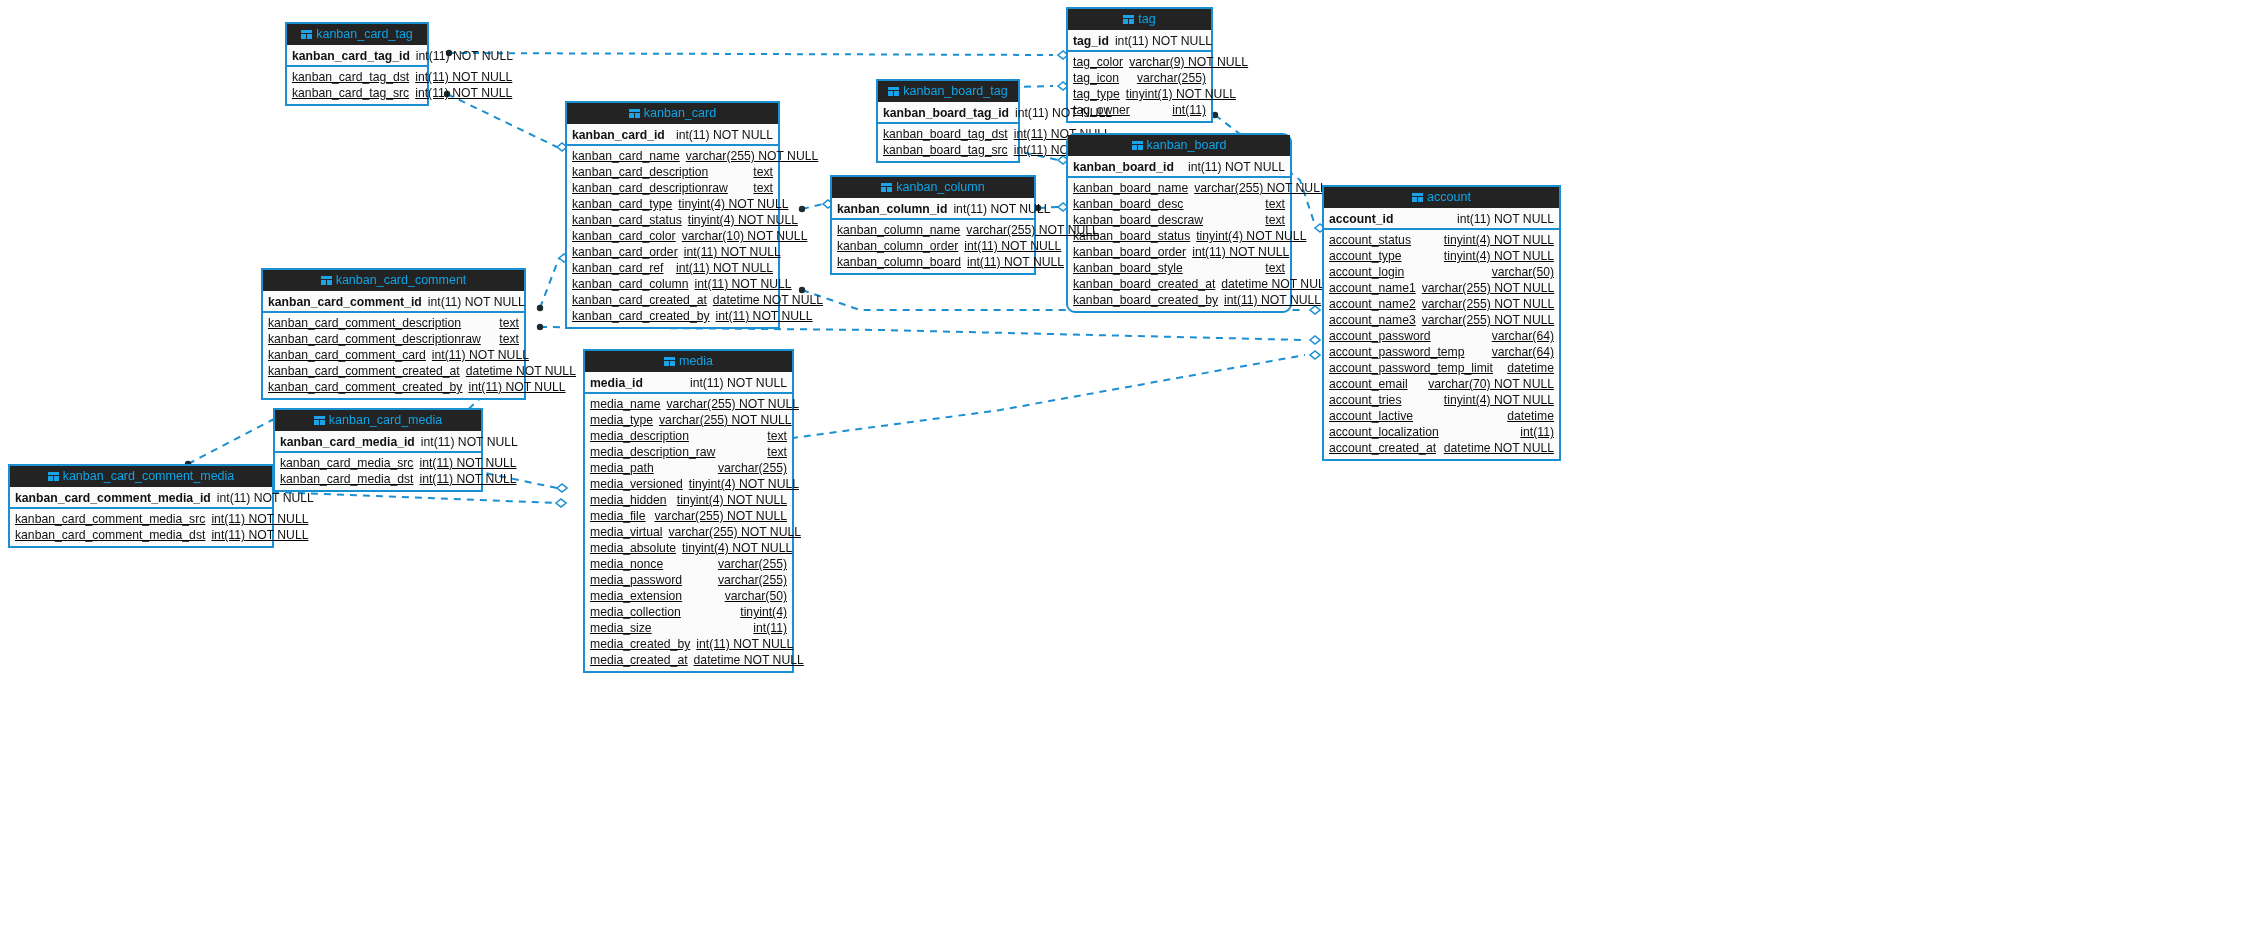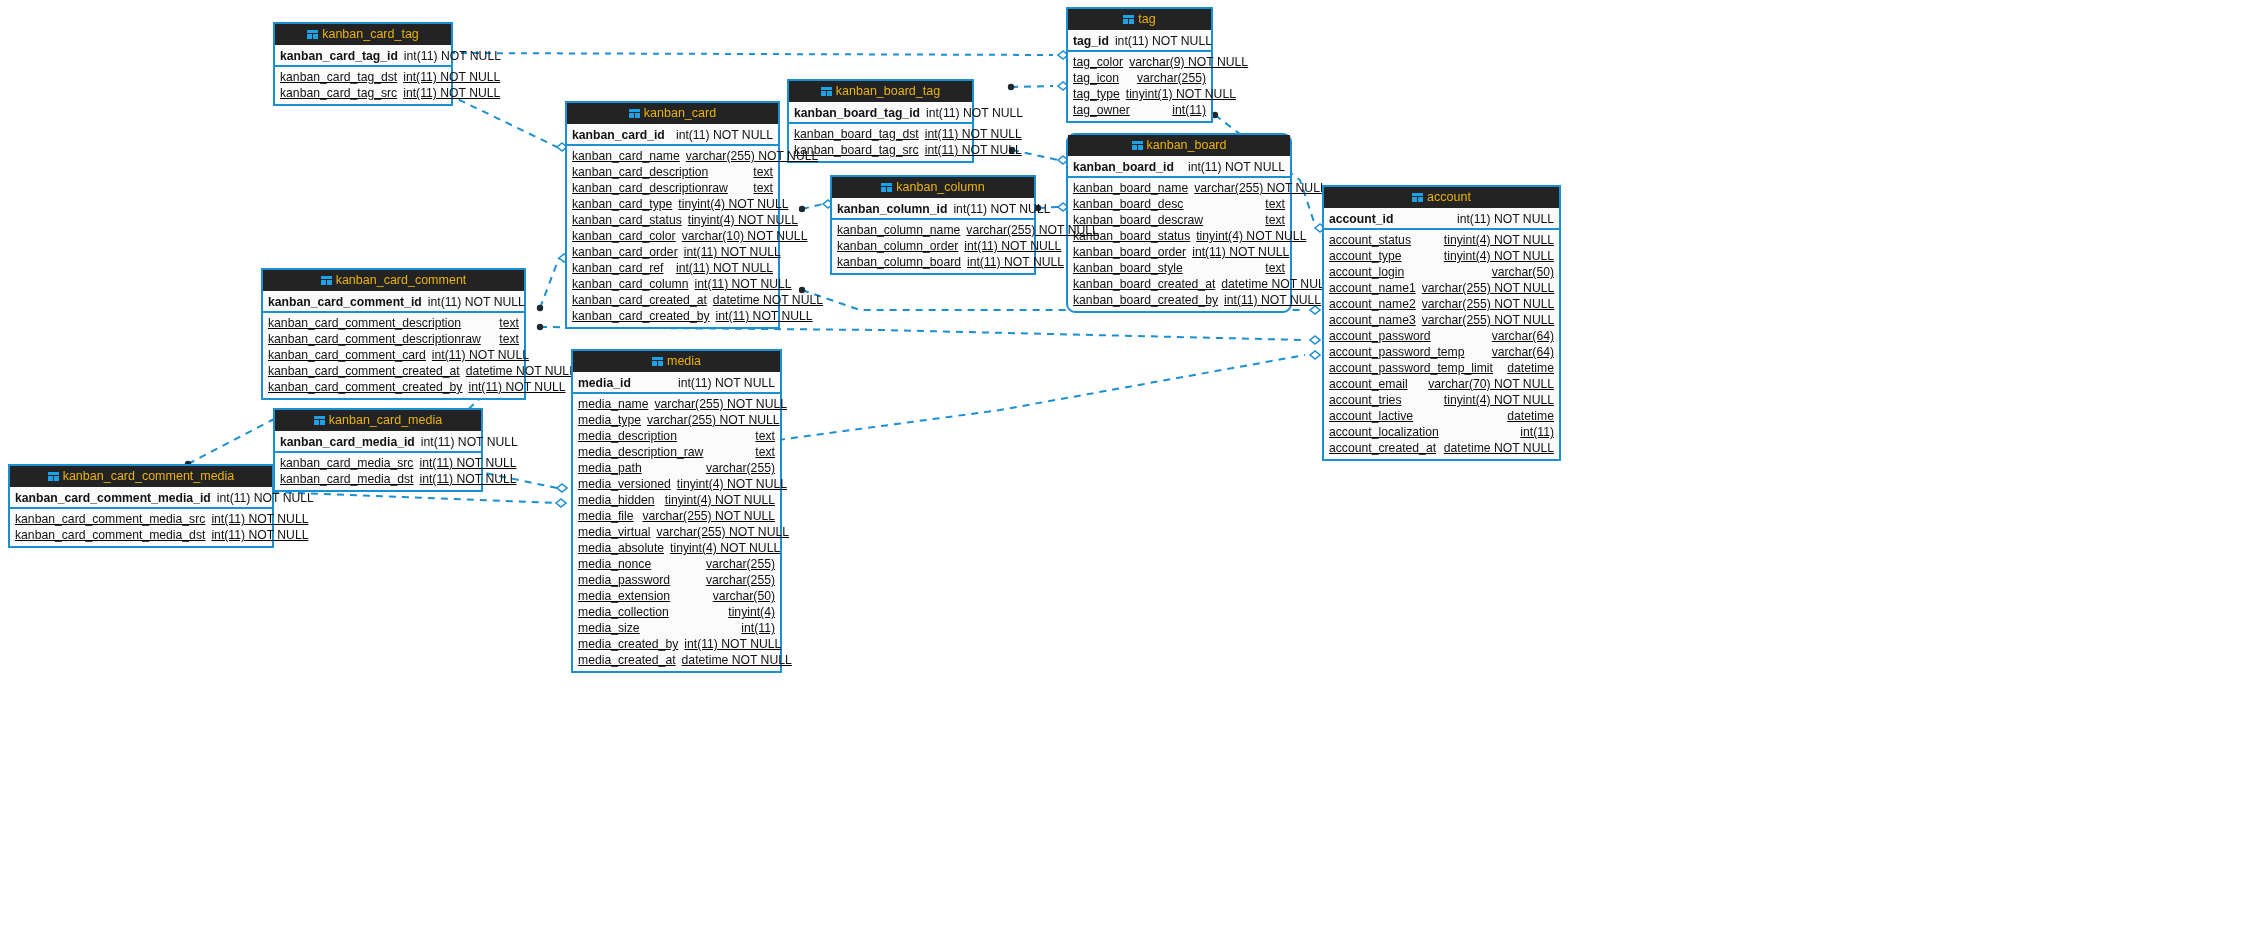--- a/index.html
+++ b/index.html
@@ -23,21 +23,21 @@
     pointer-events: none;
   }
   .entity {
     position: absolute;
     border: 2px solid #1a8fd1;
     background: #fbfbfb;
     box-shadow: 0 0 0 0 rgba(0,0,0,0);
   }
   .ent-header {
     background: #232323;
-    color: #eab308;
+    color: #0ea5e9;
     height: 21px;
     line-height: 21px;
     text-align: center;
     font-size: 12.5px;
     white-space: nowrap;
     padding: 0 6px;
     overflow: hidden;
   }
   .ent-header .tbl-icon {
     display: inline-block;
@@ -150,21 +150,21 @@
       <polygon points="1310,355 1315,351 1320,355 1315,359"></polygon>
       <polygon points="1315,228 1320,224 1325,228 1320,232"></polygon>
     </g>
 
     <g stroke="#1a8fd1" stroke-width="1.4" fill="#ffffff">
       <rect x="583" y="310" width="7" height="7"></rect>
     </g>
   </svg>
 
   <div id="entity-layer">
-      <div class="entity" style="left: 273px; top: 22px; width: 180px;">
+      <div class="entity" style="left: 285px; top: 22px; width: 144px;">
         <div class="ent-header"><span class="tbl-icon"><i class="r1"></i><i class="r2a"></i><i class="r2b"></i></span><span>kanban_card_tag</span></div>
         <div class="pk-row">
           <div class="frow">
             <span class="fname">kanban_card_tag_id</span>
             <span class="spacer"></span>
             <span class="ftype">int(11) NOT NULL</span>
           </div>
         </div>
         <div class="body-rows">
           <div class="frow">
@@ -204,21 +204,21 @@
             <span class="spacer"></span>
             <span class="ftype">tinyint(1) NOT NULL</span>
           </div>
           <div class="frow">
             <span class="fname">tag_owner</span>
             <span class="spacer"></span>
             <span class="ftype">int(11)</span>
           </div>
         </div>
       </div>
-      <div class="entity" style="left: 787px; top: 79px; width: 187px;">
+      <div class="entity" style="left: 876px; top: 79px; width: 144px;">
         <div class="ent-header"><span class="tbl-icon"><i class="r1"></i><i class="r2a"></i><i class="r2b"></i></span><span>kanban_board_tag</span></div>
         <div class="pk-row">
           <div class="frow">
             <span class="fname">kanban_board_tag_id</span>
             <span class="spacer"></span>
             <span class="ftype">int(11) NOT NULL</span>
           </div>
         </div>
         <div class="body-rows">
           <div class="frow">
@@ -491,21 +491,21 @@
             <span class="spacer"></span>
             <span class="ftype">datetime NOT NULL</span>
           </div>
           <div class="frow">
             <span class="fname">kanban_card_comment_created_by</span>
             <span class="spacer"></span>
             <span class="ftype">int(11) NOT NULL</span>
           </div>
         </div>
       </div>
-      <div class="entity" style="left: 571px; top: 349px; width: 211px;">
+      <div class="entity" style="left: 583px; top: 349px; width: 211px;">
         <div class="ent-header"><span class="tbl-icon"><i class="r1"></i><i class="r2a"></i><i class="r2b"></i></span><span>media</span></div>
         <div class="pk-row">
           <div class="frow">
             <span class="fname">media_id</span>
             <span class="spacer"></span>
             <span class="ftype">int(11) NOT NULL</span>
           </div>
         </div>
         <div class="body-rows">
           <div class="frow">

